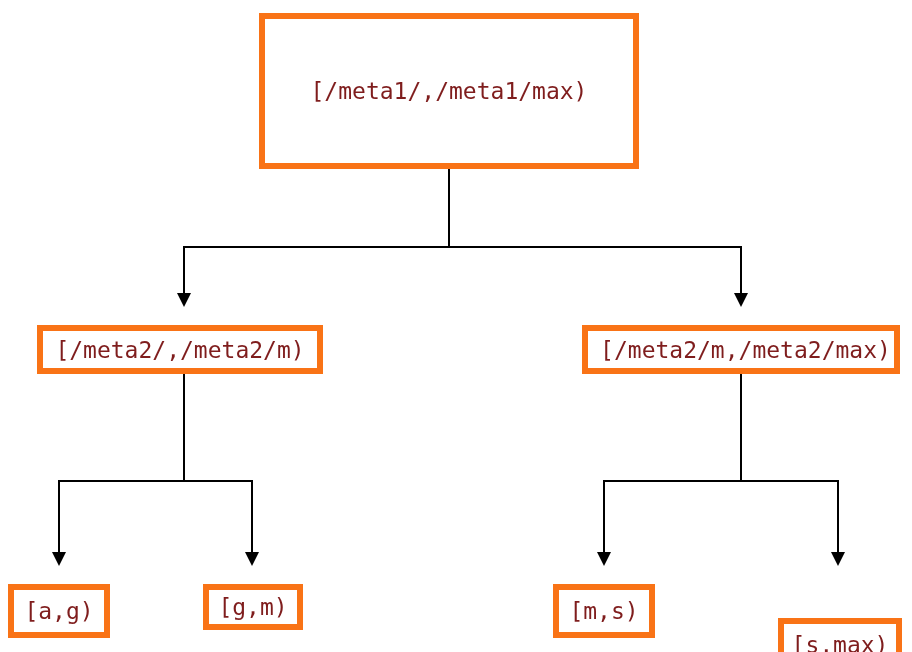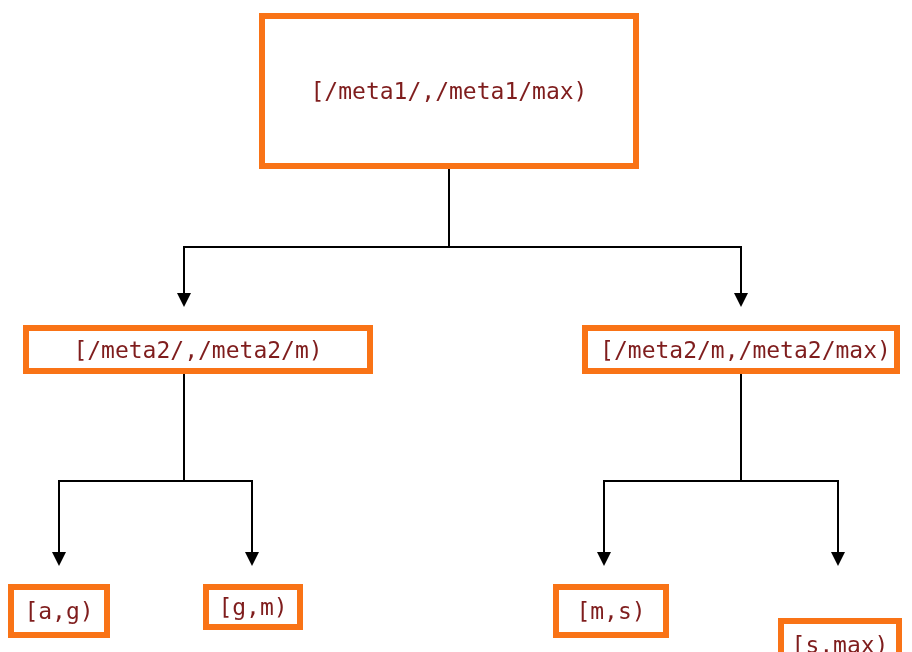--- a/index.html
+++ b/index.html
@@ -21,25 +21,25 @@
     background: #ffffff;
     display: flex;
     align-items: center;
     justify-content: center;
     font-family: "DejaVu Sans Mono", "Liberation Mono", monospace;
     font-size: 23px;
     color: #7f1d1d;
     white-space: pre;
   }
   #node-root        { left: 259px; top: 13px;  width: 380px; height: 156px; }
-  #node-meta2-left  { left: 23px;  top: 325px; width: 350px; height: 49px; }
+  #node-meta2-left  { left: 37px;  top: 325px; width: 286px; height: 49px; }
   #node-meta2-right { left: 582px; top: 325px; width: 318px; height: 49px; padding-left: 9px; }
   #node-leaf-ag     { left: 8px;   top: 584px; width: 102px; height: 54px; }
   #node-leaf-gm     { left: 203px; top: 584px; width: 100px; height: 46px; }
-  #node-leaf-ms     { left: 553px; top: 584px; width: 116px; height: 54px; }
+  #node-leaf-ms     { left: 553px; top: 584px; width: 102px; height: 54px; }
   #node-leaf-smax   { left: 778px; top: 584px; width: 124px; height: 54px; margin-top: 34px; }
 
   .edge {
     position: absolute;
     background: #000000;
   }
   
   #edge-root-trunk        { left: 448px; top: 169px; width: 2px;   height: 77px; }
   #edge-level1-bar        { left: 183px; top: 246px; width: 559px; height: 2px; }
   #edge-level1-drop-left  { left: 183px; top: 246px; width: 2px;   height: 47px; }

